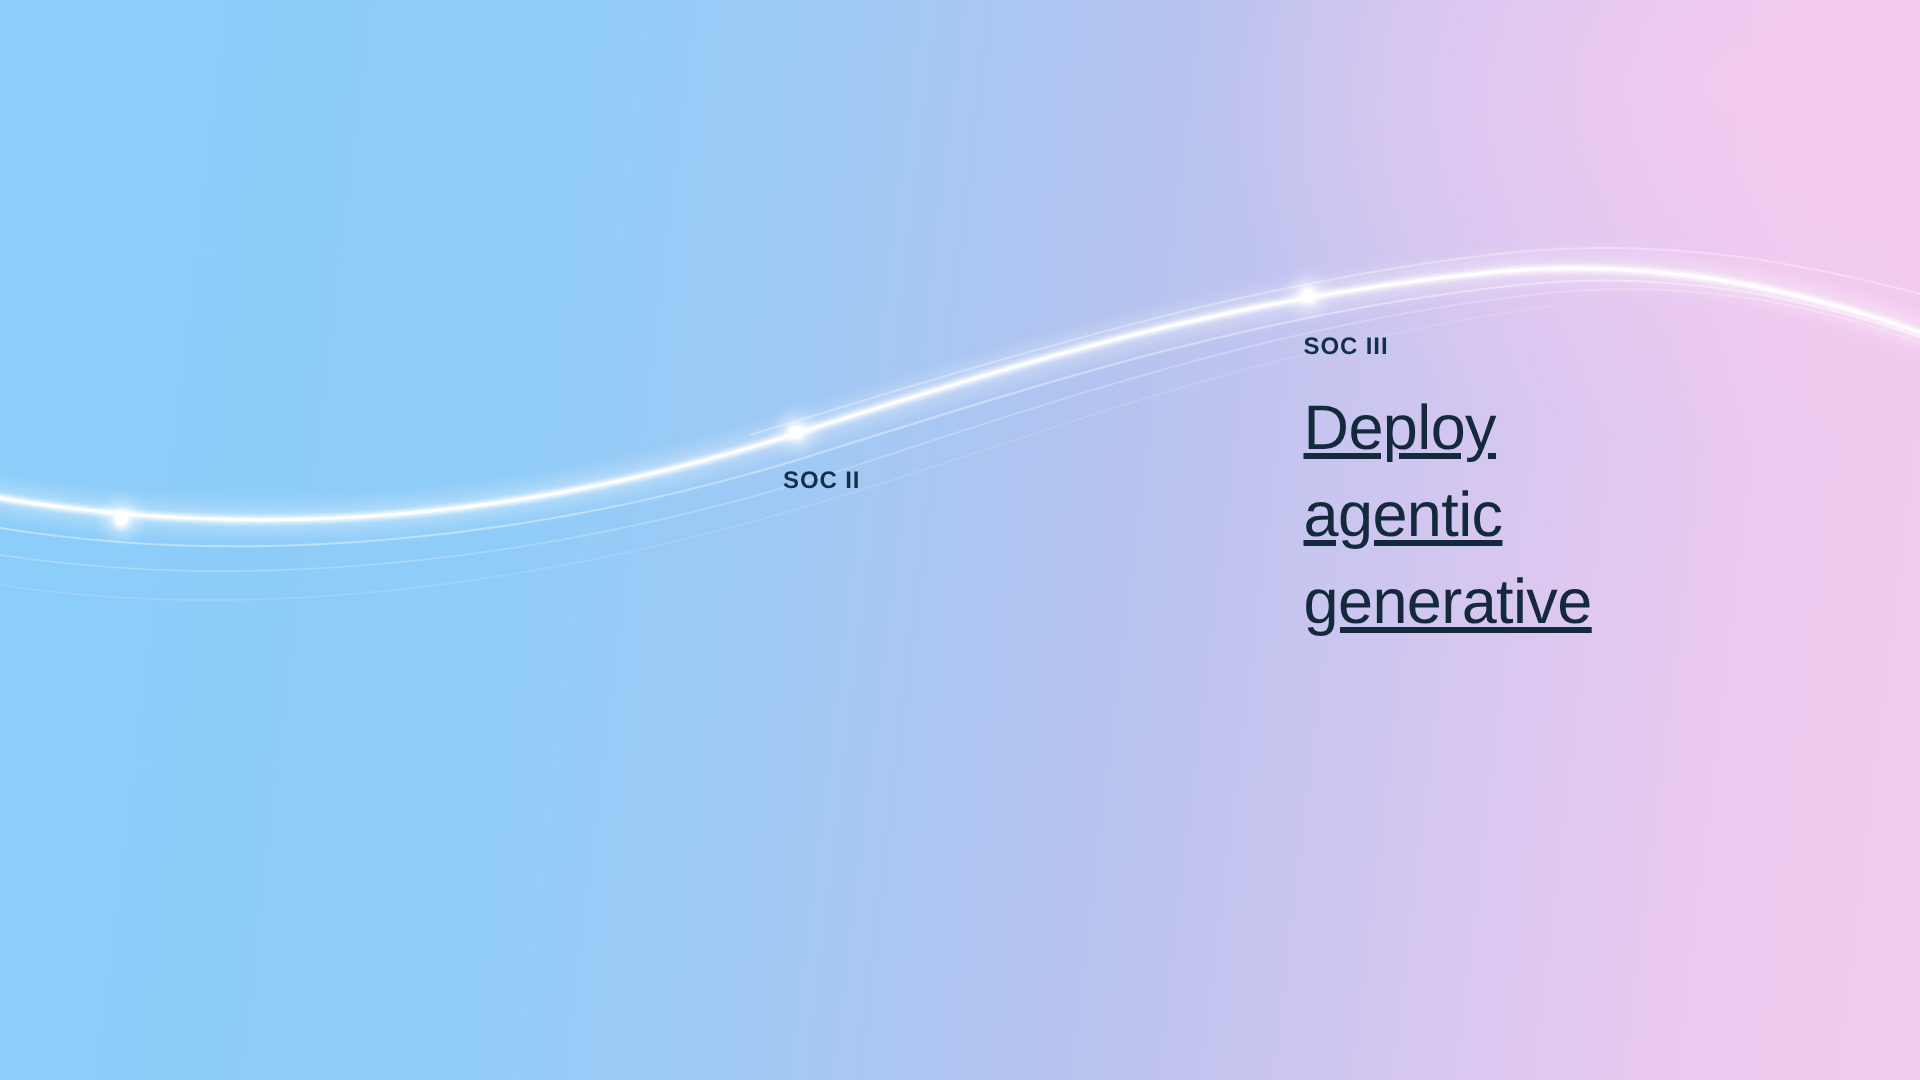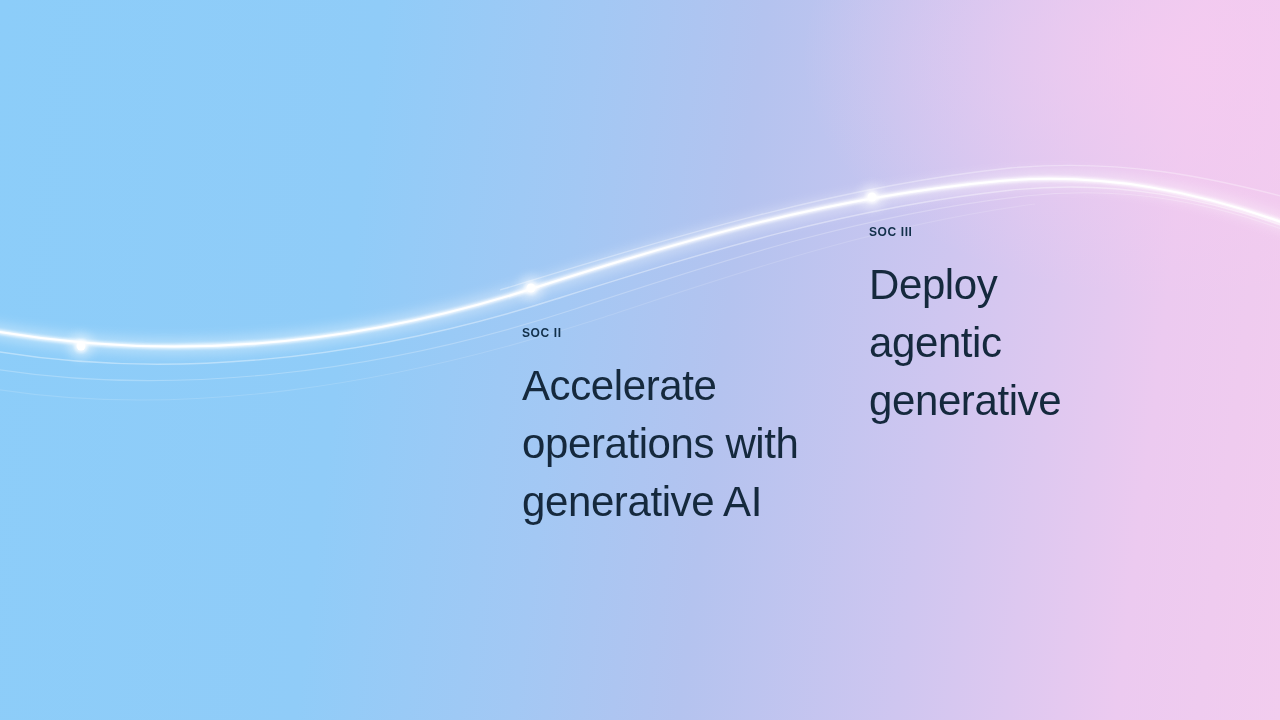--- a/index.html
+++ b/index.html
@@ -26,37 +26,37 @@
     position: absolute;
     top: 0; left: 0;
     width: 1280px; height: 720px;
     display: block;
   }
   .milestone {
     position: absolute;
     z-index: 3;
   }
   .milestone-label {
-    font-size: 12px;
+    font-size: 16px;
     font-weight: 700;
     letter-spacing: 0.6px;
     line-height: 18px;
     margin-bottom: 15px;
     color: #12304a;
   }
   .milestone-title {
     font-size: 42px;
     font-weight: 300;
     line-height: 58px;
     letter-spacing: -0.4px;
     color: #15293d;
   }
-  .milestone-title .line { white-space: nowrap; }
+  .milestone-title .line { white-space: nowrap; text-decoration: underline; }
   .m1 { left: 74px;  top: 385px; }
-  .m2 { left: 522px; top: 324px; }
+  .m2 { left: 522px; top: 312px; }
   .m3 { left: 869px; top: 223px; }
 </style>
 </head>
 <body>
 
 <div class="stage">
 
   <svg class="curve-svg" viewBox="0 0 1280 720" aria-hidden="true">
     <defs>
       <filter id="blurWide" x="-20%" y="-20%" width="140%" height="140%">
@@ -99,25 +99,20 @@
         <circle cx="872" cy="197" r="13" opacity="0.35" filter="url(#blurDot)"></circle>
         <circle cx="872" cy="197" r="7" opacity="0.65" filter="url(#blurSoft)"></circle>
         <circle cx="872" cy="197" r="4.5"></circle>
       </g>
     </g>
   </svg>
 
 
   <div class="milestone m2">
     <div class="milestone-label">SOC II</div>
-    <div class="milestone-title">
-      <div class="line">Accelerate</div>
-      <div class="line">operations with</div>
-      <div class="line">generative AI</div>
-    </div>
   </div>
 
   <div class="milestone m3">
     <div class="milestone-label">SOC III</div>
     <div class="milestone-title">
       <div class="line">Deploy</div>
       <div class="line">agentic</div>
       <div class="line">generative</div>
     </div>
   </div>

